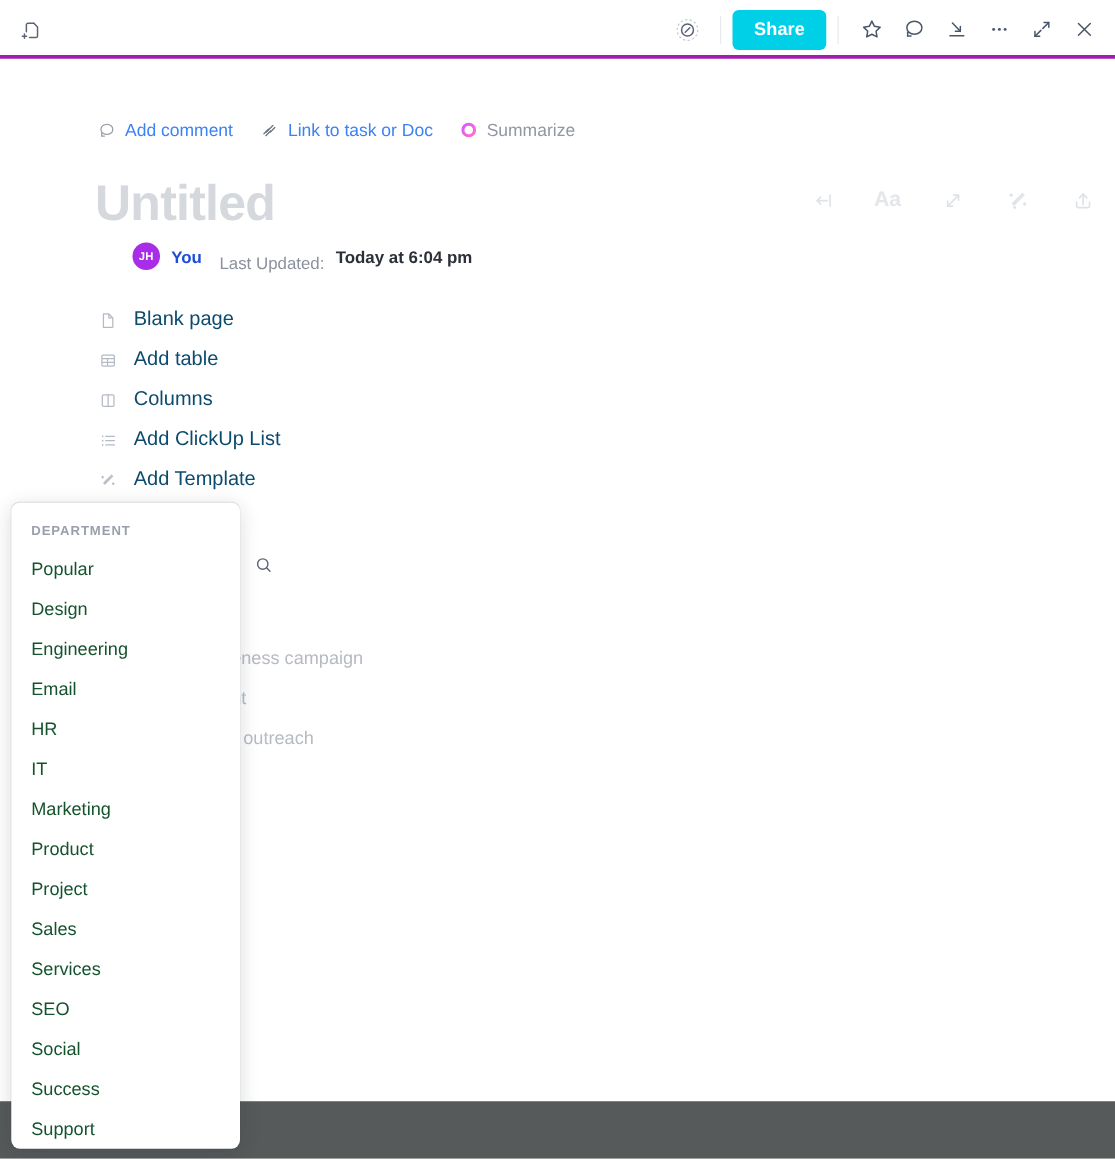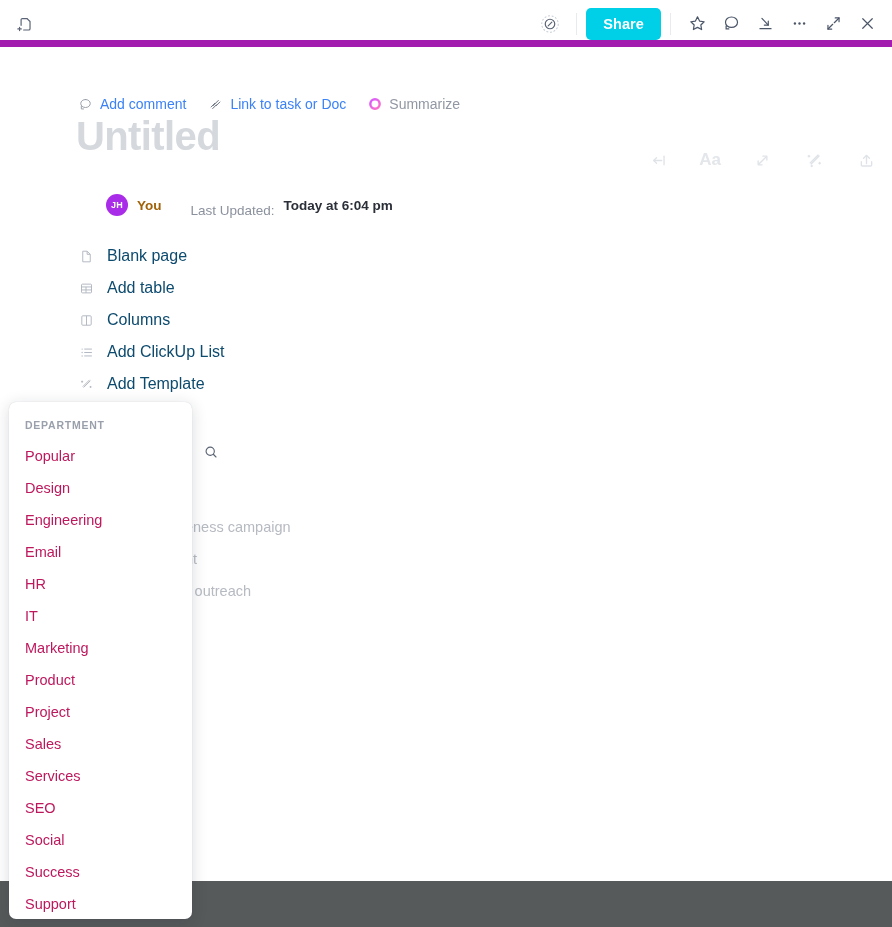--- a/index.html
+++ b/index.html
@@ -7,21 +7,21 @@
     width: 892px; height: 927px;
     background: #ffffff;
     font-family: "Liberation Sans", sans-serif;
     overflow: hidden;
   }
   #app { position: relative; width: 892px; height: 927px; background:#fff; }
 
   
   .topbar {
     position: absolute; top: 0; left: 0; width: 892px; height: 47px;
-    border-bottom: 7px solid #a21caf;
+    border-bottom: 3px solid #a21caf;
     background: #fff;
   }
   .topbar-left { position: absolute; left: 10px; top: 10px; width: 28px; height: 28px;
     display:flex; align-items:center; justify-content:center; border-radius: 5px; cursor: pointer; }
   .topbar-right {
     position: absolute; right: 8px; top: 0; height: 47px;
     display: flex; align-items: center; gap: 0px;
   }
   .ic-btn {
     width: 34px; height: 34px; display: flex; align-items: center; justify-content: center;
@@ -40,38 +40,38 @@
     position: absolute; left: 78px; top: 96px;
     display: flex; align-items: center; gap: 22px;
     font-size: 14px;
   }
   .doc-action { display: flex; align-items: center; gap: 7px; color: #9197a3; cursor: pointer; white-space: nowrap; }
   .doc-action.strong { color: #3b82f6; }
   .doc-action .lbl { font-size: 14px; }
 
   
   .doc-title {
-    position: absolute; left: 76px; top: 112px;
+    position: absolute; left: 76px; top: 139px;
     font-size: 40px; font-weight: 700; color: #d5d9de;
     letter-spacing: -0.6px; line-height: 1.2;
     cursor: text;
   }
 
   
   .meta-row {
     position: absolute; left: 78px; top: 192px;
     display: flex; align-items: center; gap: 9px; font-size: 13.5px;
   }
   .avatar {
     width: 22px; height: 22px; border-radius: 50%;
     background: #a82ce8; color: #fff;
     display: flex; align-items: center; justify-content: center;
     font-size: 9px; font-weight: 700; letter-spacing: .2px; margin-left: 28px;
   }
-  .meta-you { color: #a16207; font-weight: 700; margin-right: 20px; }
+  .meta-you { color: #1d4ed8; font-weight: 700; margin-right: 5px; }
   .meta-label { color: #8b919d; margin-top: 11px; }
   .meta-value { color: #2b2f38; font-weight: 700; }
 
   
   .quick-menu { position: absolute; left: 78px; top: 240px; width: 420px; }
   .qm-item {
     display: flex; align-items: center; gap: 13px;
     height: 32px; color: #0c4a6e; font-size: 16px; cursor: pointer;
   }
   .qm-item .ico { width: 16px; height: 16px; display: flex; align-items: center; justify-content: center; color: #b4bac3; }
@@ -109,21 +109,21 @@
     background: #fff; border-radius: 7px;
     box-shadow: 0 3px 16px rgba(25,32,56,0.16), 0 0 1px rgba(25,32,56,0.22);
     padding: 13px 4px 8px 0; z-index: 40; overflow: hidden;
   }
   .dept-head {
     font-size: 10.5px; font-weight: 700; color: #9aa0ab;
     letter-spacing: 0.75px; padding: 4px 16px 9px 16px;
   }
   .dept-item {
     height: 32px; display: flex; align-items: center;
-    padding: 0 16px; font-size: 14.5px; color: #be185d; cursor: pointer; text-align: center;
+    padding: 0 16px; font-size: 14.5px; color: #14532d; cursor: pointer; text-align: center;
   }
   svg { display: block; }
 </style>
 </head>
 <body>
 
 <div id="app">
 
   <div class="topbar">
 

